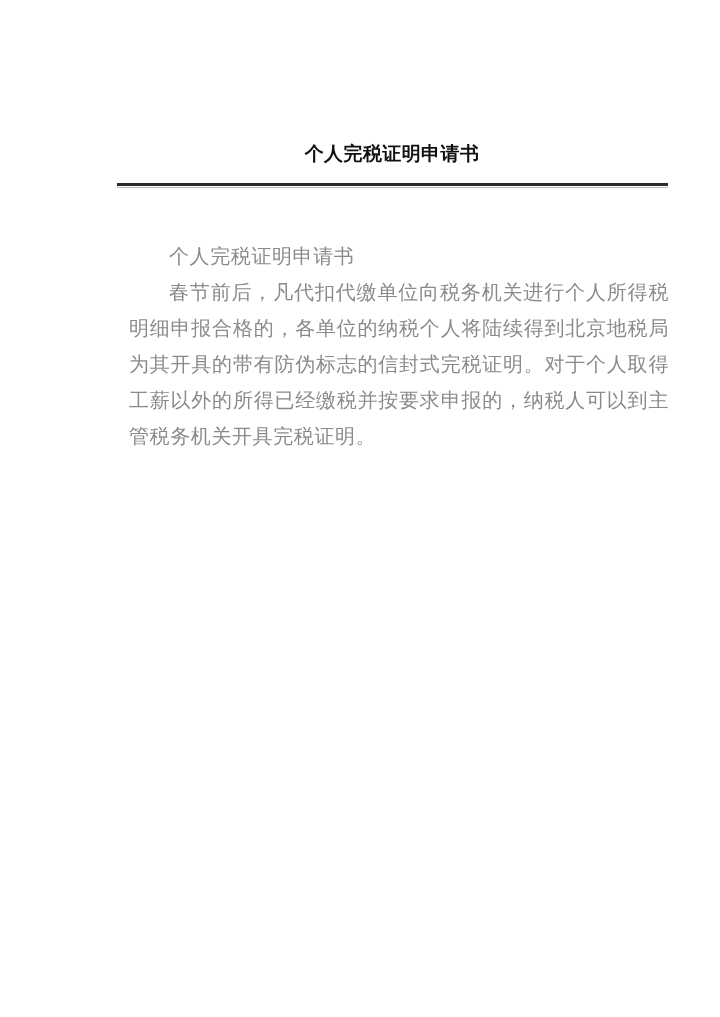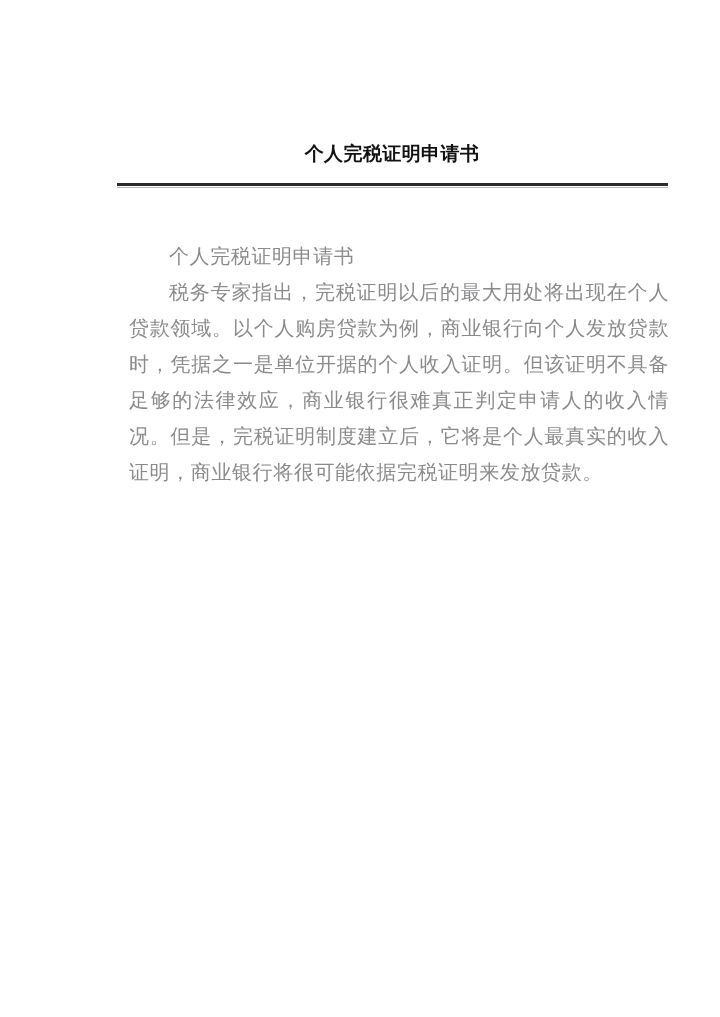--- a/index.html
+++ b/index.html
@@ -91,18 +91,18 @@
   <div class="doc-title">个人完税证明申请书</div>
 
   <div class="title-rule">
     <div class="rule-thick"></div>
     <div class="rule-gap"></div>
     <div class="rule-thin"></div>
   </div>
 
   <div class="body-text">
     <p>个人完税证明申请书</p>
-    <p>税务专家指出，完税证明以后的最大用处将出现在个人贷款领域。以个人购房贷款为例，商业银行向个人发放贷款时，凭据之一是单位开据的个人收入证明。但该证明不具备足够的法律效应，商业银行很难真正判定申请人的收入情况。但是，完税证明制度建立后，它将是个人最真实的收入证明，商业银行将很可能依据完税证明来发放贷款。</p>
+    <p>春节前后，凡代扣代缴单位向税务机关进行个人所得税明细申报合格的，各单位的纳税个人将陆续得到北京地税局为其开具的带有防伪标志的信封式完税证明。对于个人取得工薪以外的所得已经缴税并按要求申报的，纳税人可以到主管税务机关开具完税证明。</p>
   </div>
 
   <div class="page-footer">第 1 页共 6 页</div>
 
 </div>
 
 </body></html>

